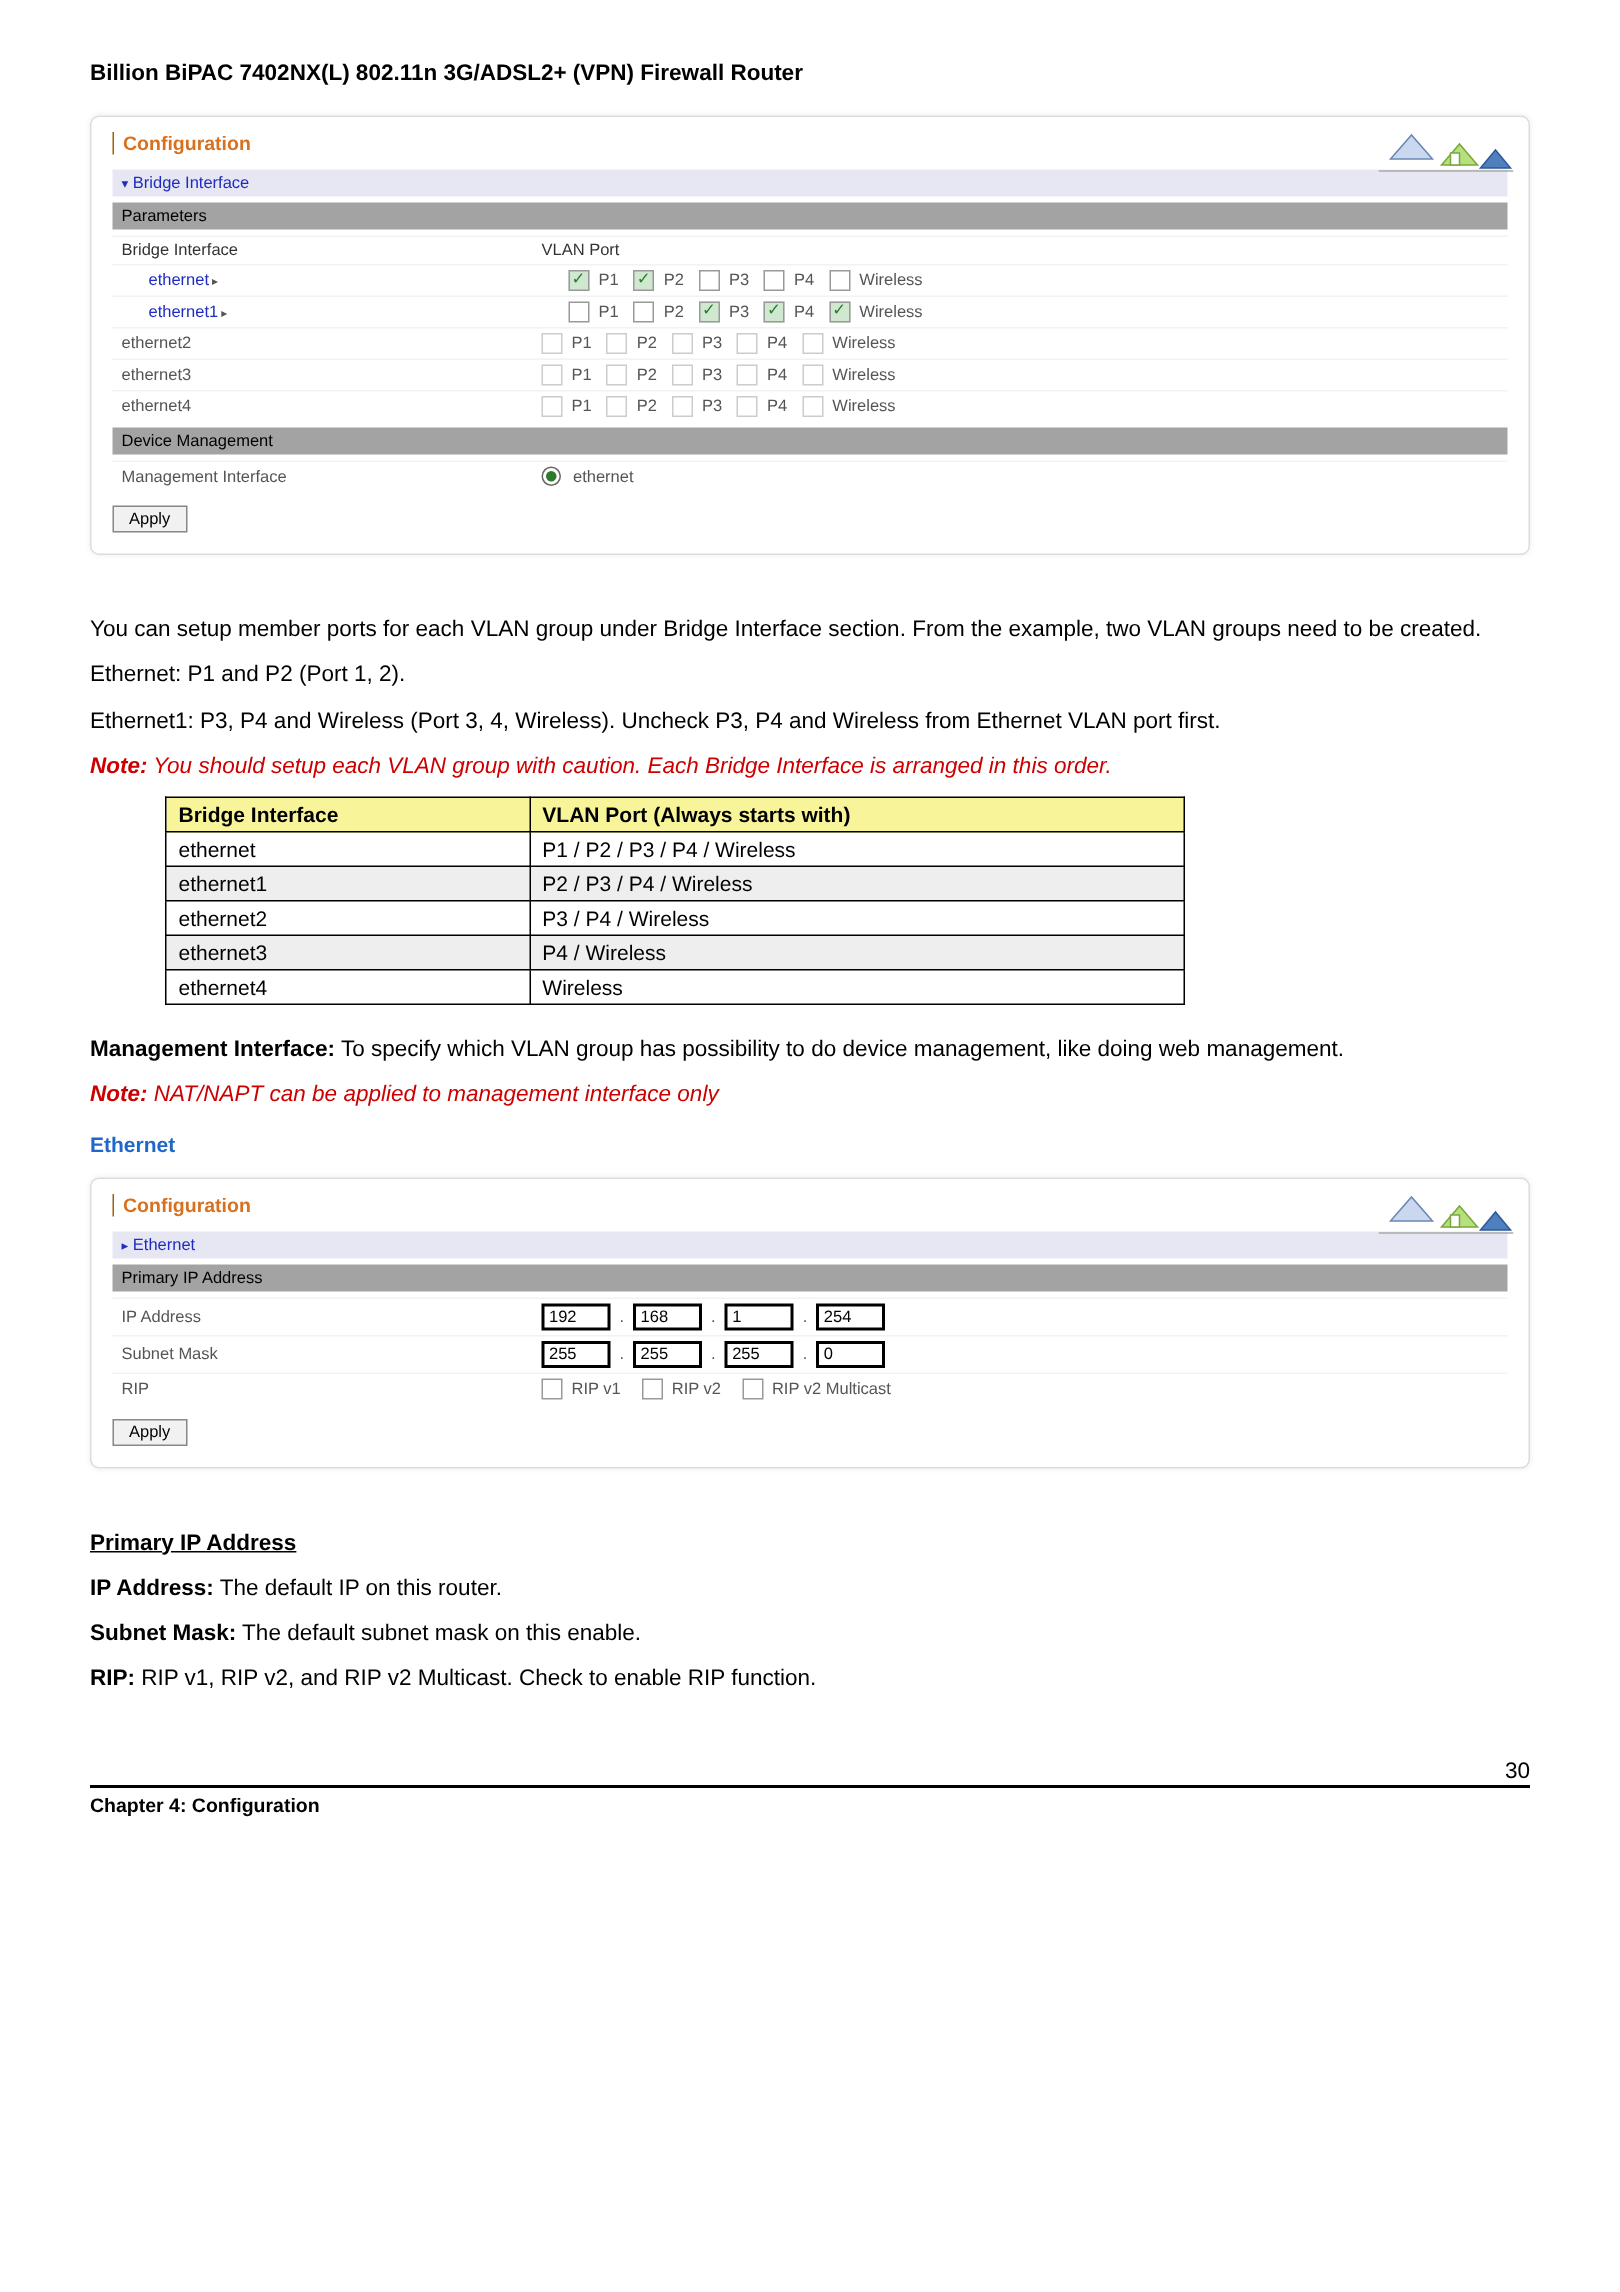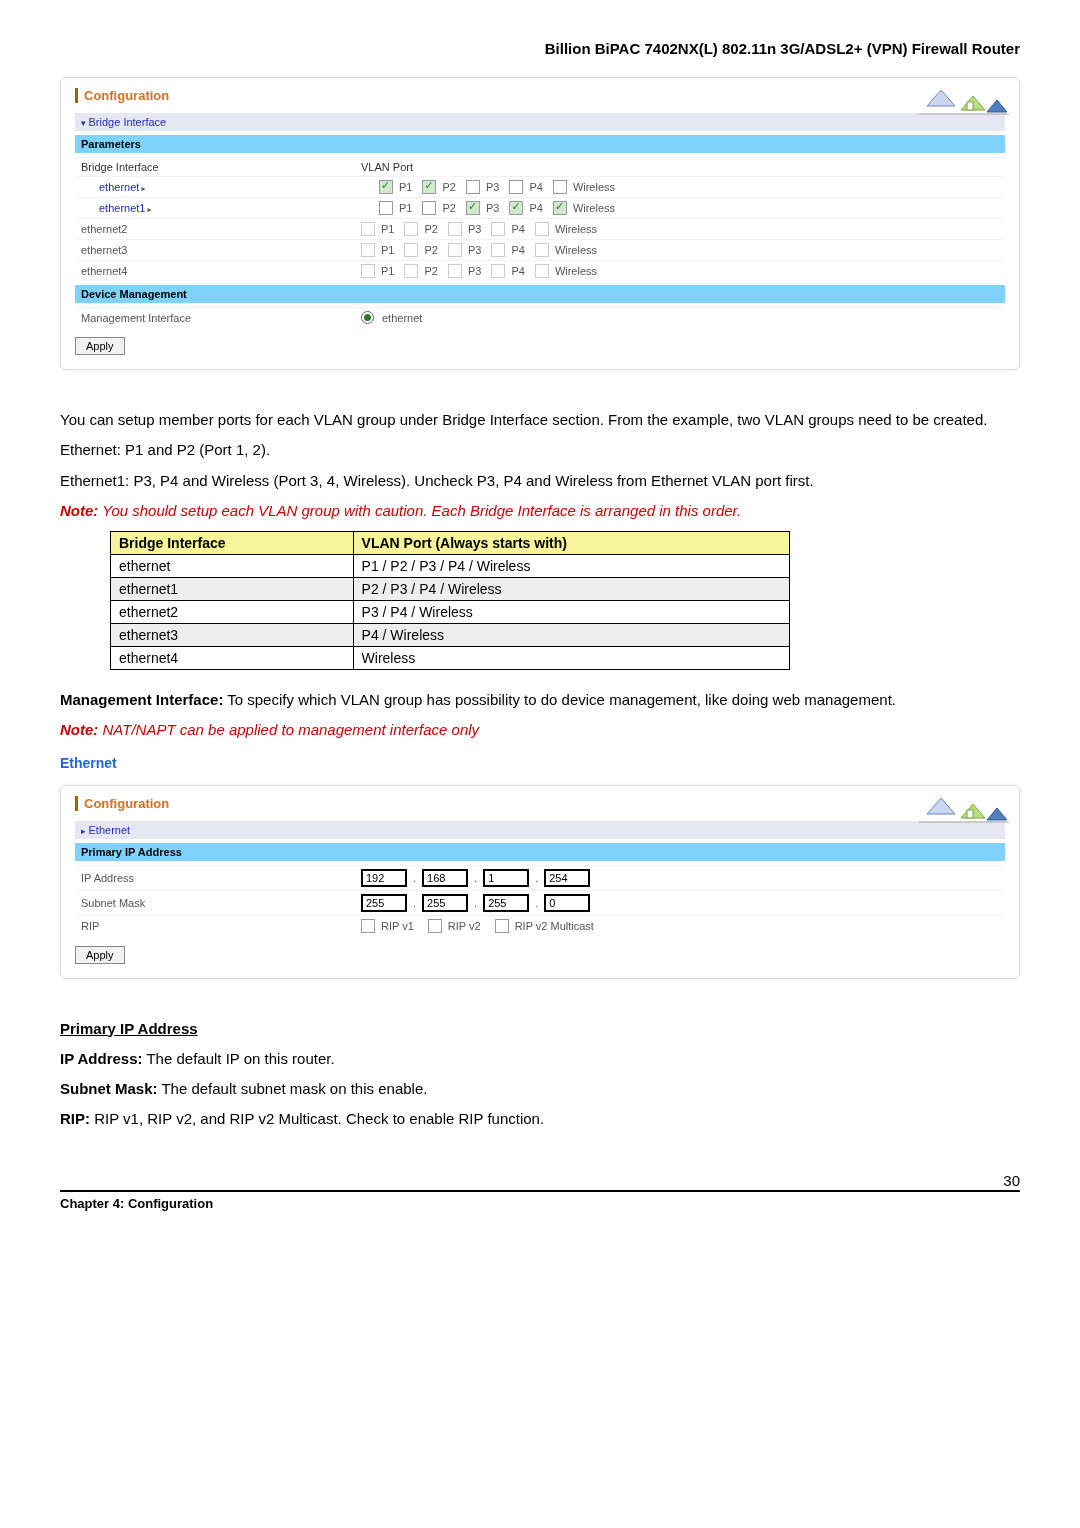--- a/index.html
+++ b/index.html
@@ -5,57 +5,56 @@
   body {
     font-family: Arial, Helvetica, sans-serif;
     font-size: 13px;
     color: #000;
     background: #fff;
     margin: 0;
     padding: 40px 60px;
     width: 960px;
   }
   .doc-header {
-    text-align: right;
+    text-align: left;
     font-weight: bold;
     font-size: 15px;
     margin-bottom: 20px;
   }
   .panel {
     border: 1px solid #dcdcdc;
     border-radius: 6px;
     padding: 10px 14px 14px 14px;
     margin-bottom: 40px;
     position: relative;
     box-shadow: 0 0 4px rgba(0,0,0,0.08);
   }
   .panel-title {
     color: #d8701e;
     font-weight: bold;
     font-size: 13px;
-    border-left: 3px solid #a16207;
+    border-left: 1px solid #a16207;
     padding-left: 6px;
     margin-bottom: 10px;
   }
   .panel-house {
     position: absolute;
     right: 10px;
     top: 6px;
   }
   .section-bar {
     background: #e7e7f3;
     color: #1e2dbf;
     font-size: 11px;
     padding: 3px 6px;
     margin: 4px 0;
   }
   .section-bar.gray {
-    background: #7dd3fc;
+    background: #a3a3a3;
     color: #000;
-    font-weight: bold;
   }
   .grid-row {
     display: flex;
     font-size: 11px;
     color: #555;
     padding: 3px 6px;
     align-items: center;
     border-top: 1px solid #f2f2f2;
   }
   .grid-row .col1 { width: 280px; }

